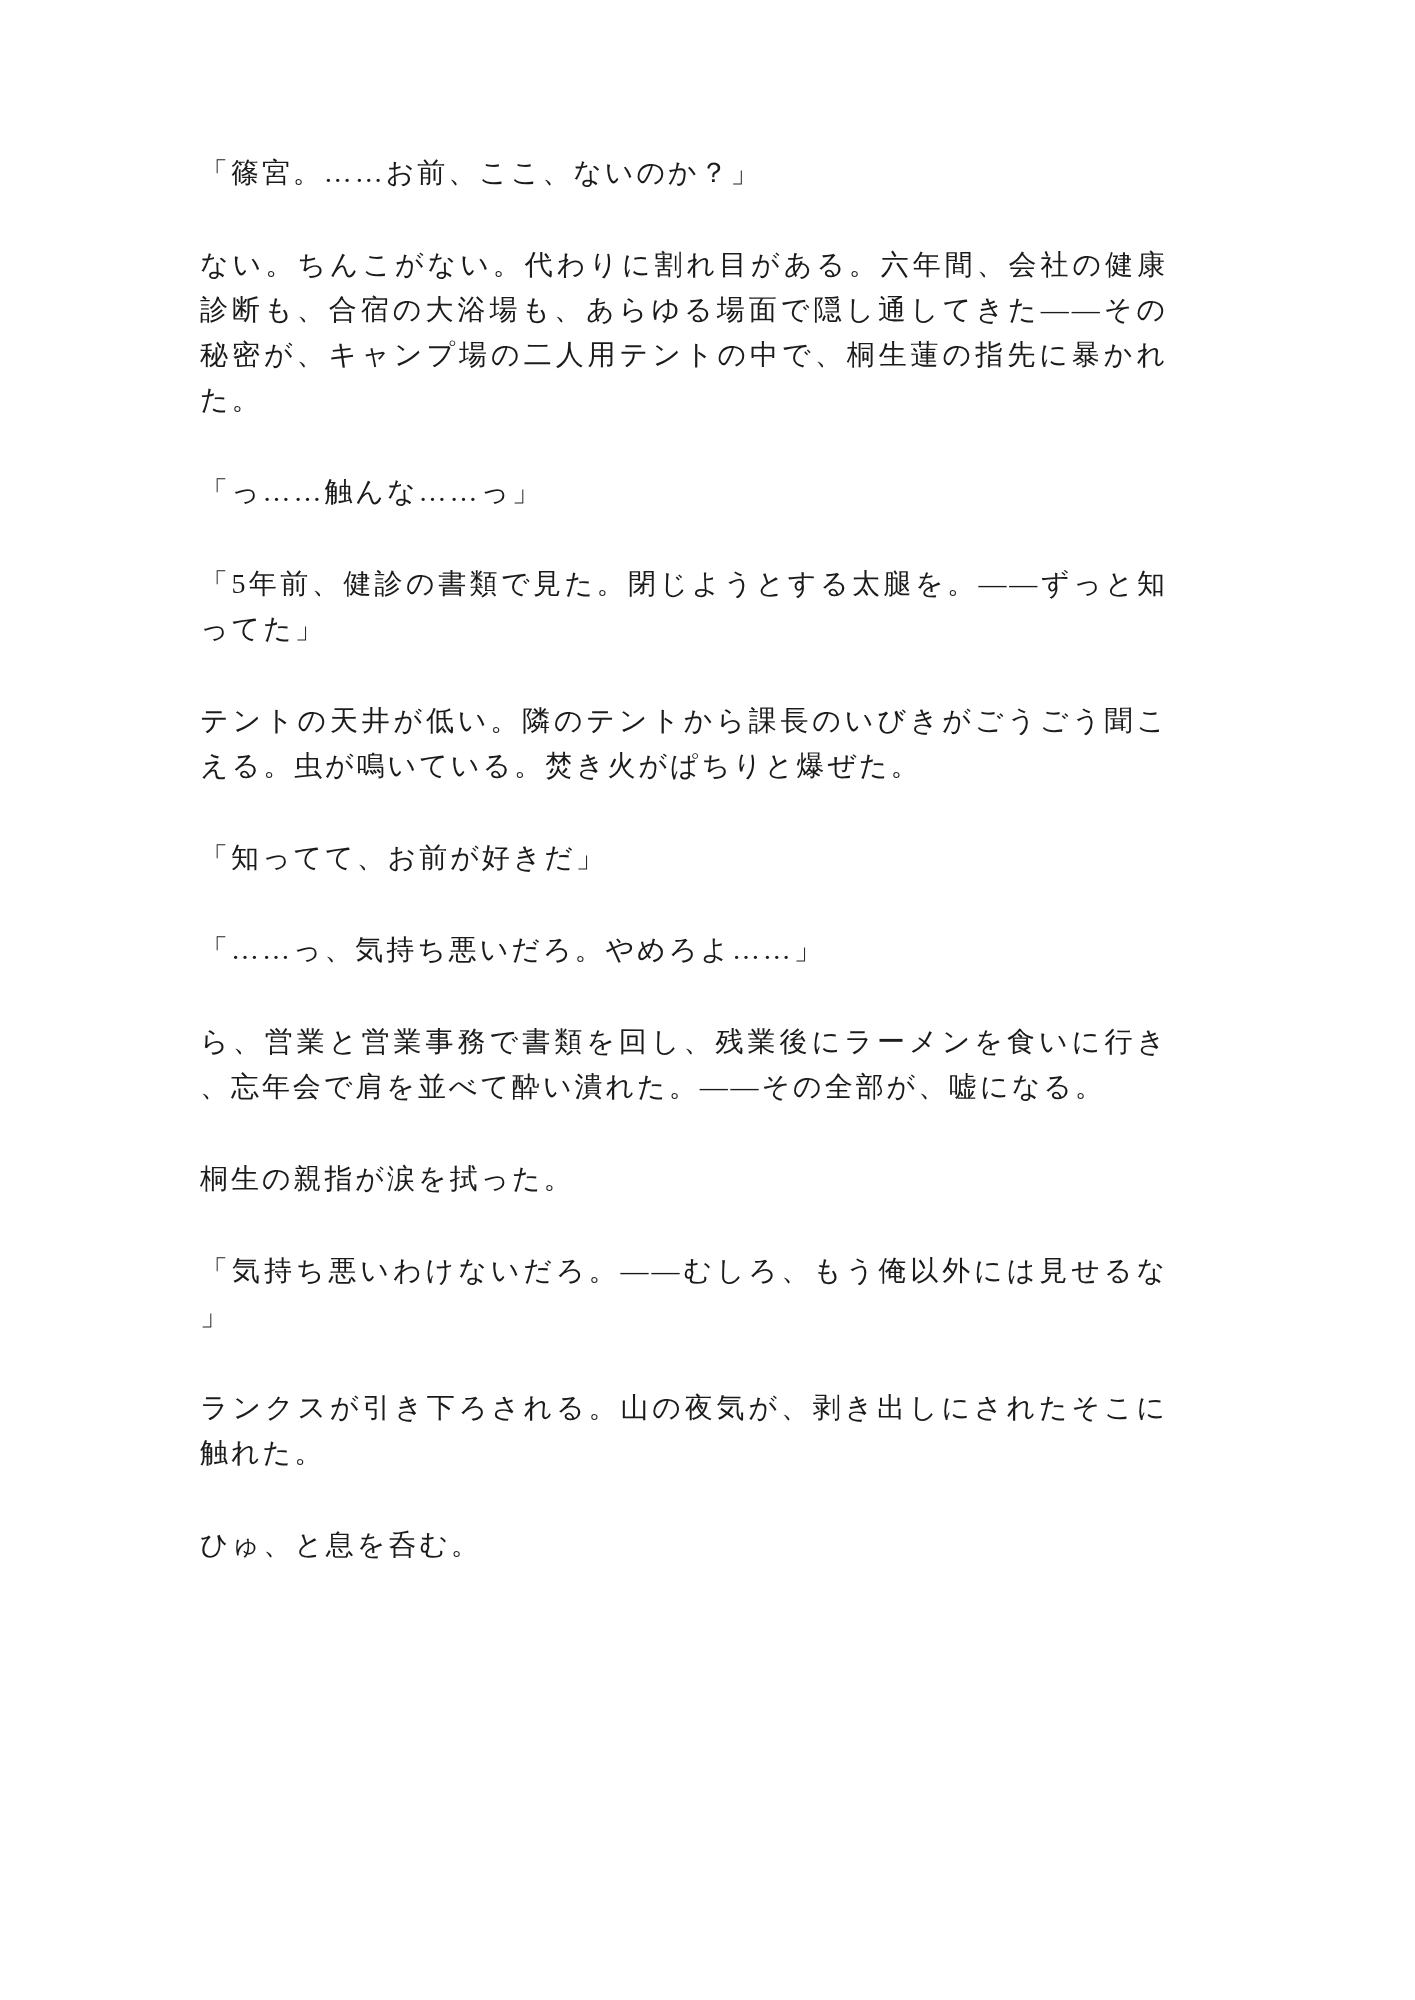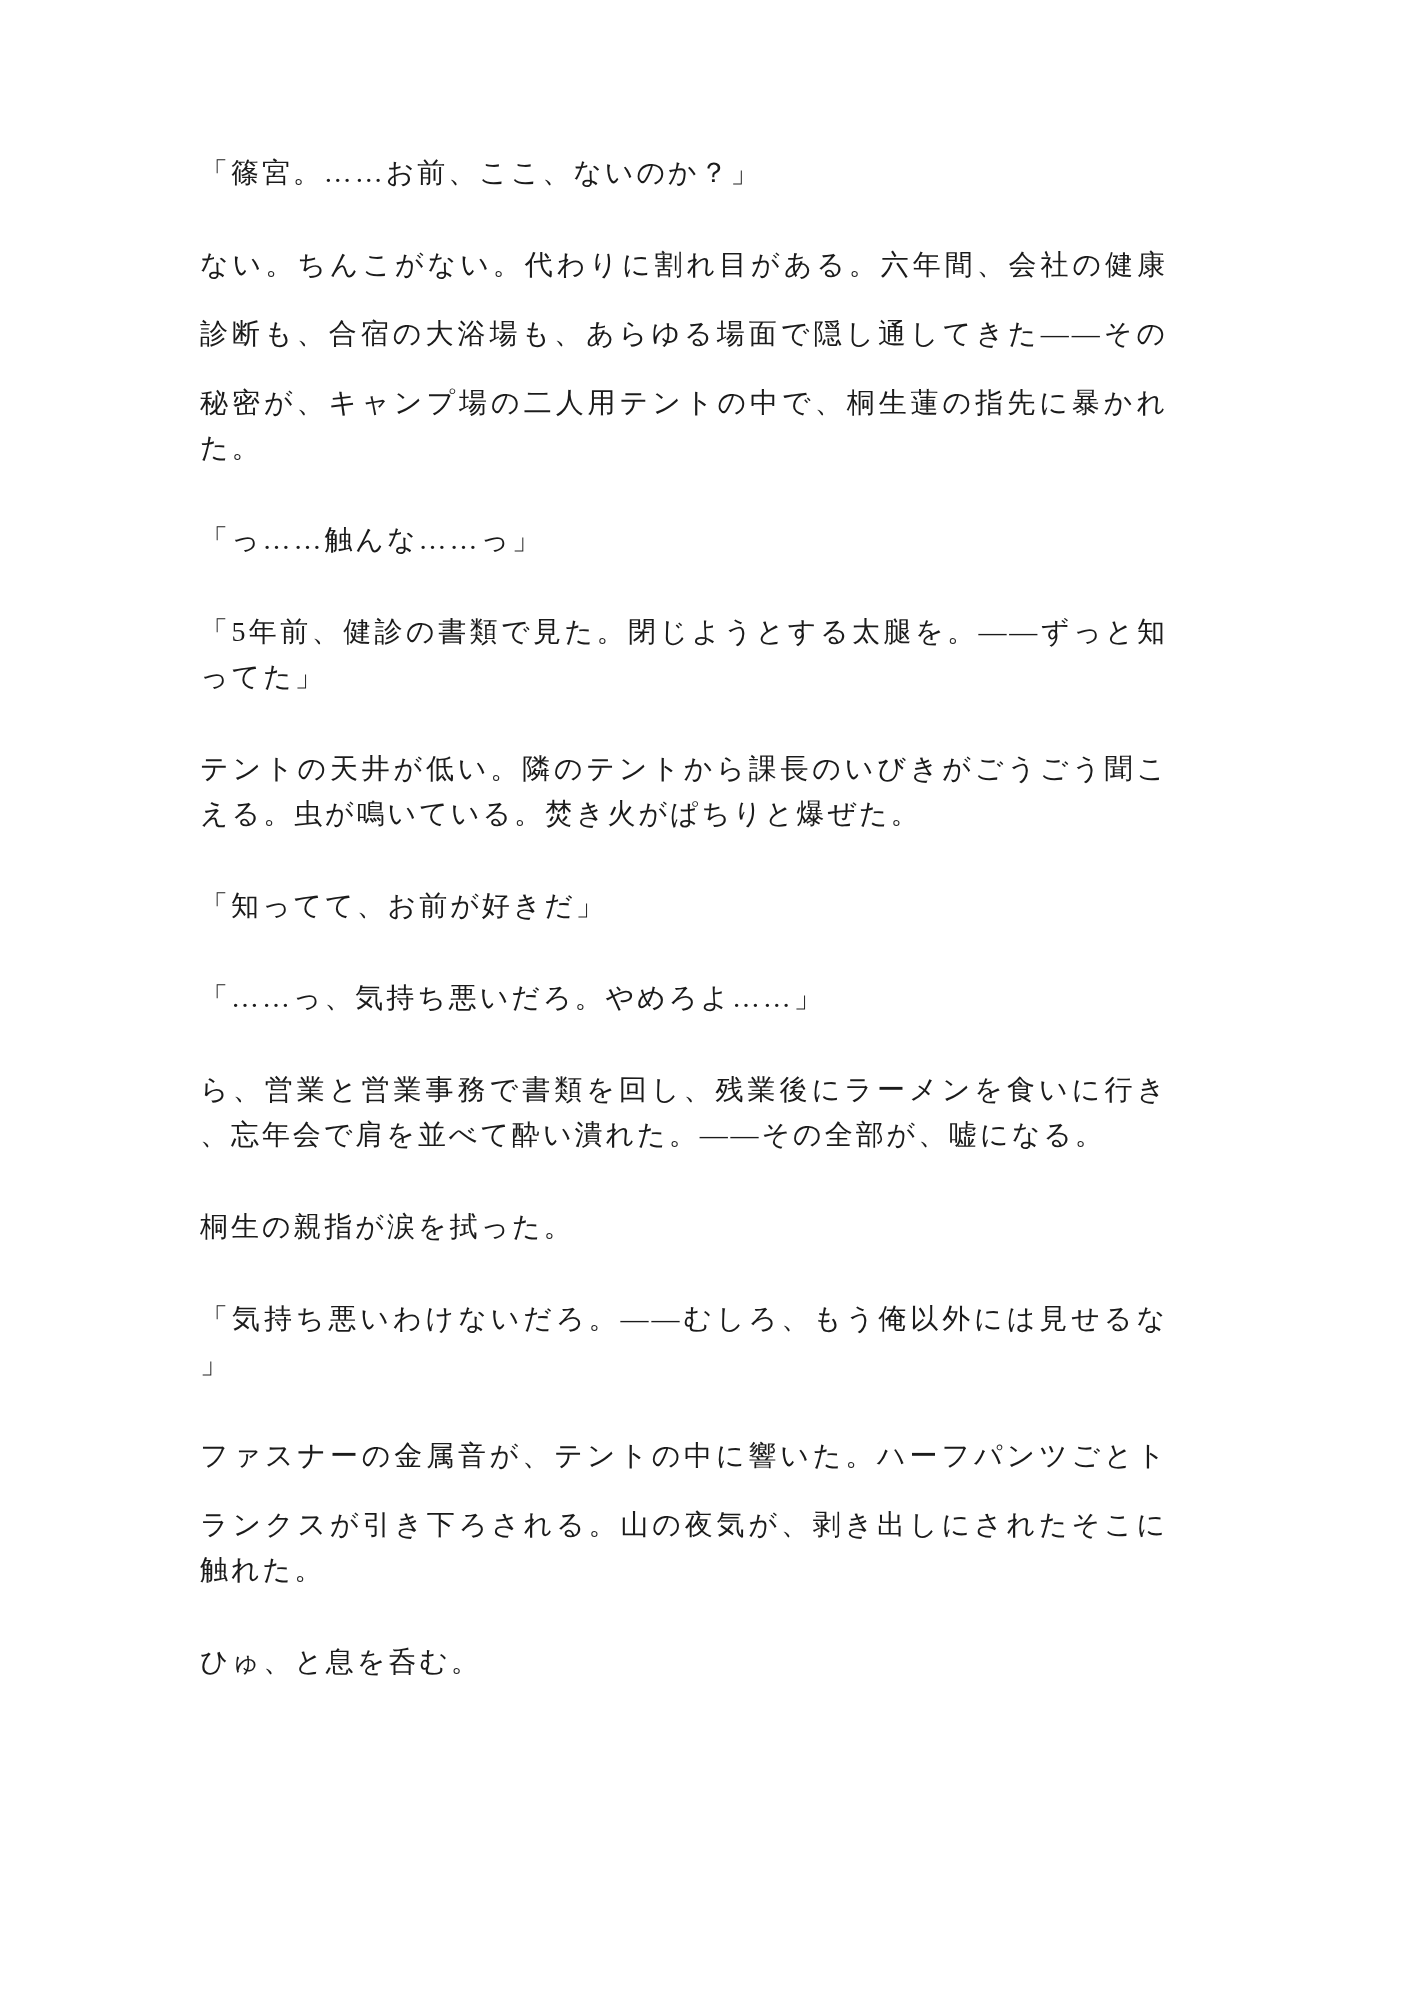--- a/index.html
+++ b/index.html
@@ -38,21 +38,20 @@
     font-weight: 400;
   }
   .line {
     display: block;
     min-height: 45px;
   }
   
   .line.fill {
     text-align: justify;
     text-align-last: justify;
-    margin-top: 24px;
   }
 </style>
 </head>
 <body>
 
 <div class="page">
   <div class="text-column" id="text-column" style="color: rgb(27, 27, 27);">
       <p class="para">
         <span class="line">「篠宮。……お前、ここ、ないのか？」</span>
       </p>
@@ -84,21 +83,20 @@
         <span class="line">、忘年会で肩を並べて酔い潰れた。——その全部が、嘘になる。</span>
       </p>
       <p class="para">
         <span class="line">桐生の親指が涙を拭った。</span>
       </p>
       <p class="para">
         <span class="line fill">「気持ち悪いわけないだろ。——むしろ、もう俺以外には見せるな</span>
         <span class="line">」</span>
       </p>
       <p class="para">
-        <span class="line fill">ファスナーの金属音が、テントの中に響いた。ハーフパンツごとト</span>
         <span class="line fill">ランクスが引き下ろされる。山の夜気が、剥き出しにされたそこに</span>
         <span class="line">触れた。</span>
       </p>
       <p class="para">
         <span class="line">ひゅ、と息を呑む。</span>
       </p>
     </div>
 </div>
 
 </body></html>

